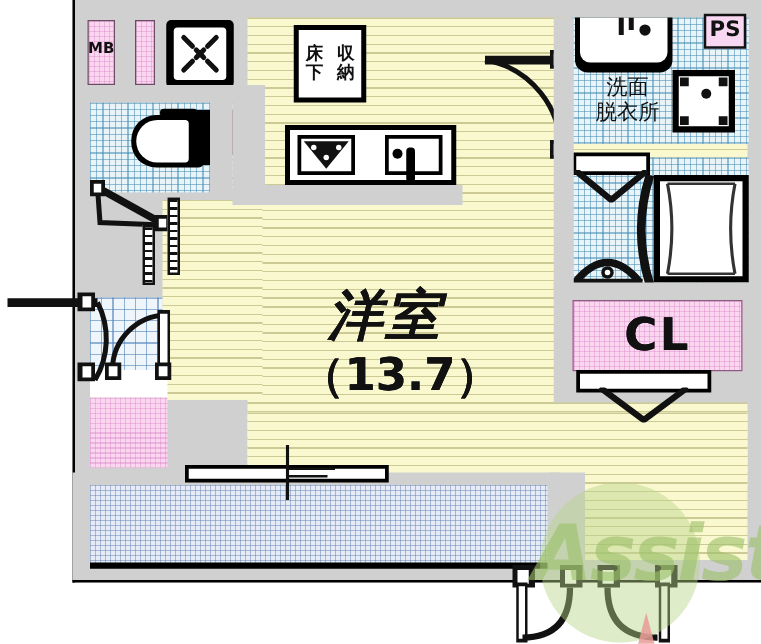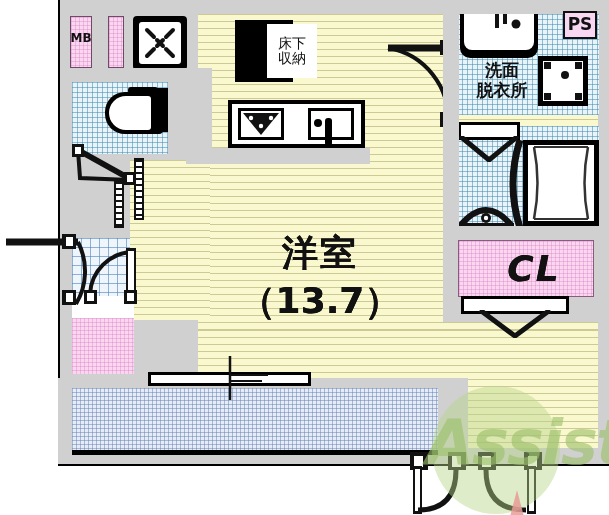--- a/index.html
+++ b/index.html
@@ -94,21 +94,21 @@
       <line x1="8" y1="8" x2="15" y2="15"></line>
       <line x1="34" y1="8" x2="27" y2="15"></line>
       <line x1="8" y1="34" x2="15" y2="27"></line>
       <line x1="34" y1="34" x2="27" y2="27"></line>
       <line x1="18" y1="18" x2="24" y2="24"></line>
       <line x1="24" y1="18" x2="18" y2="24"></line>
     </g>
   </svg>
 
   <div class="abs hard" style="left:235px;top:20px;width:58px;height:62px;"></div>
-  <div class="abs white labelbox" style="left:239px;top:24px;width:50px;height:54px;flex-direction:column;font-size:14px;font-weight:normal;margin-left:28px;">
+  <div class="abs white labelbox" style="left:239px;top:24px;width:50px;height:54px;flex-direction:row;font-size:14px;font-weight:bold;">
     <span>床下</span>
     <span>収納</span>
   </div>
 
   <div class="abs tile" style="left:72px;top:82px;width:122px;height:72px;"></div>
 
   <div class="abs hard" style="left:105px;top:92px;width:58px;height:42px;border-radius:20px 4px 4px 20px;"></div>
   <div class="abs white" style="left:109px;top:96px;width:42px;height:34px;border-radius:17px 3px 3px 17px;"></div>
   <div class="abs hard" style="left:152px;top:88px;width:16px;height:44px;"></div>
   <div class="abs hard" style="left:128px;top:87px;width:30px;height:7px;border-radius:3px;"></div>
@@ -171,26 +171,26 @@
     <rect x="11" y="55" width="7" height="8" fill="#fff"></rect>
     <rect x="48" y="52" width="13" height="14" fill="#111"></rect>
     <rect x="51" y="55" width="7" height="8" fill="#fff"></rect>
   </svg>
 
   <div class="abs" style="left:114px;top:180px;width:10px;height:48px;background:#fff;border:2px solid #111;
               background-image:repeating-linear-gradient(to bottom,#111 0 2px,#fff 2px 6px);"></div>
 
   <div class="abs pinkfill" style="left:72px;top:318px;width:62px;height:56px;"></div>
 
-  <div class="abs labelbox room-name" style="left:230px;top:232px;width:180px;height:42px;font-size:36px;">洋室</div>
+  <div class="abs labelbox room-name" style="left:218px;top:232px;width:180px;height:42px;font-size:44px;font-style:italic;">洋室</div>
   <div class="abs labelbox room-name" style="left:222px;top:278px;width:196px;height:46px;font-size:36px;letter-spacing:0px;">（13.7）</div>
 
   <div class="abs tile" style="left:457px;top:14px;width:142px;height:101px;"></div>
   <div class="abs labelbox" style="left:466px;top:54px;width:72px;height:52px;flex-direction:column;
-              font-size:17px;font-weight:bold;line-height:1.2;">
+              font-size:17px;font-weight:normal;line-height:1.2;">
     <span>洗面</span>
     <span>脱衣所</span>
   </div>
 
   <div class="abs hard" style="left:460px;top:14px;width:78px;height:44px;border-radius:0 0 10px 10px;"></div>
   <div class="abs white" style="left:464px;top:14px;width:70px;height:36px;border-radius:0 0 8px 8px;"></div>
   <svg class="abs" style="left:486px;top:14px;width:38px;height:26px;" viewBox="0 0 38 26">
     <rect x="9" y="0" width="4" height="14" fill="#111"></rect>
     <rect x="17" y="0" width="4" height="10" fill="#111"></rect>
     <circle cx="30" cy="10" r="4.5" fill="#111"></circle>
@@ -243,21 +243,21 @@
     <line x1="1" y1="30" x2="57" y2="30" stroke="#111" stroke-width="6"></line>
     <circle cx="29" cy="22" r="5" fill="#111"></circle>
     <circle cx="29" cy="22" r="2.2" fill="#fff"></circle>
   </svg>
 
   <div class="abs wall" style="left:443px;top:14px;width:16px;height:226px;"></div>
   <div class="abs wall" style="left:443px;top:226px;width:156px;height:14px;"></div>
 
   <div class="abs wall" style="left:443px;top:238px;width:156px;height:84px;"></div>
   <div class="abs pinkfill" style="left:458px;top:240px;width:136px;height:57px;border:1px solid #8a5b80;"></div>
-  <div class="abs labelbox room-name" style="left:458px;top:246px;width:152px;height:46px;font-size:36px;font-style:italic;">CL</div>
+  <div class="abs labelbox room-name" style="left:458px;top:246px;width:136px;height:46px;font-size:36px;">CL</div>
 
   <div class="abs hard" style="left:461px;top:296px;width:108px;height:18px;"></div>
   <div class="abs white" style="left:464px;top:299px;width:102px;height:12px;"></div>
   <svg class="abs" style="left:461px;top:310px;width:108px;height:28px;" viewBox="0 0 108 28">
     <path d="M19 0 L54 26 L89 0" stroke="#111" stroke-width="5" fill="none"></path>
   </svg>
 
   <div class="abs wall" style="left:58px;top:378px;width:390px;height:86px;"></div>
   <div class="abs balconyfill" style="left:72px;top:388px;width:366px;height:64px;"></div>
   <div class="abs hard" style="left:72px;top:450px;width:366px;height:5px;"></div>

